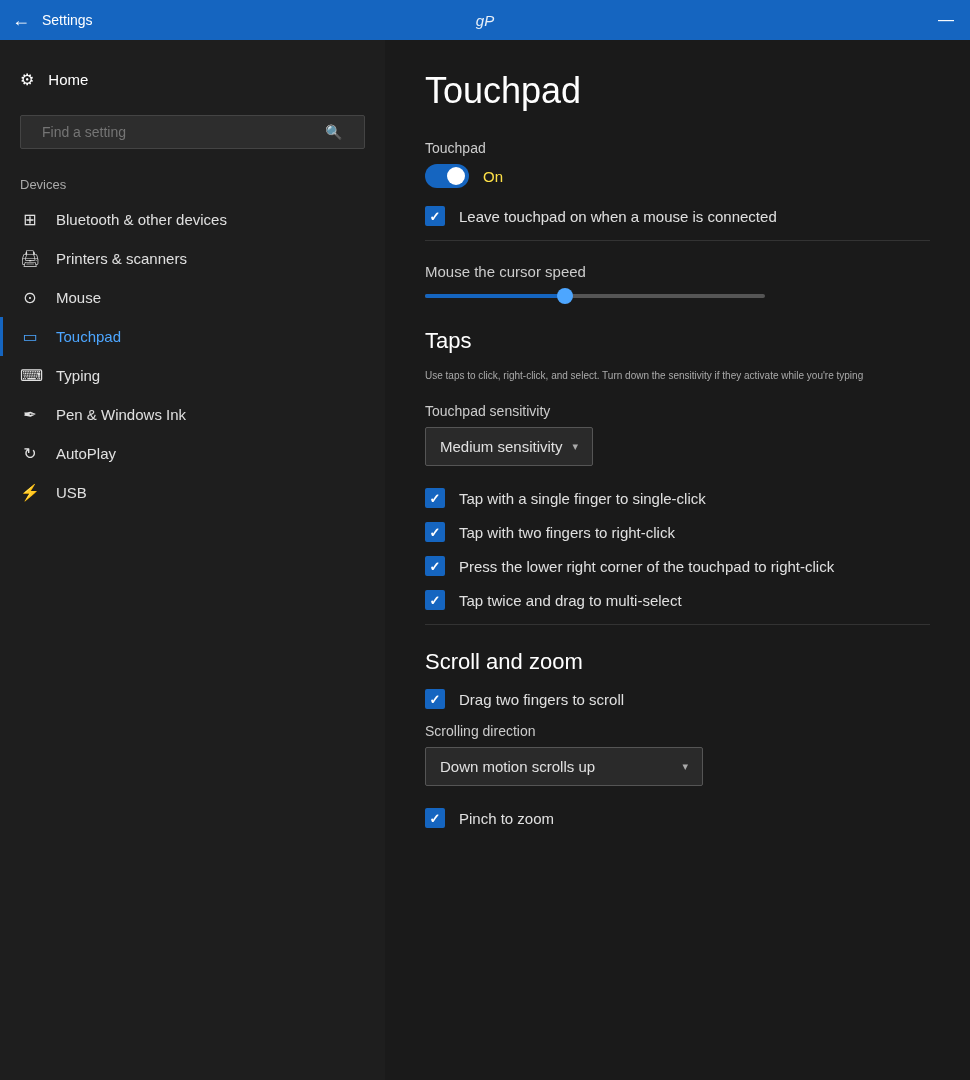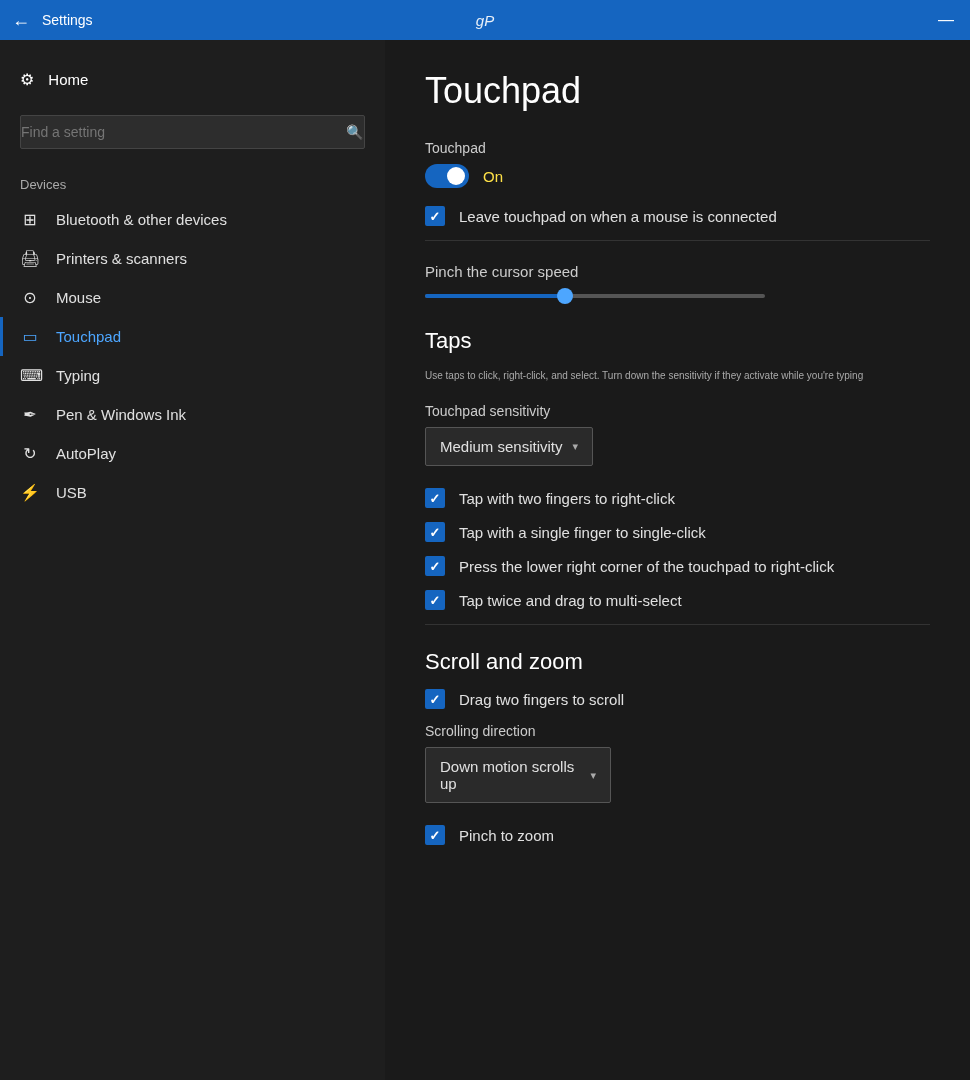--- a/index.html
+++ b/index.html
@@ -72,21 +72,21 @@
     }
     .sidebar-home .icon { margin-right: 14px; font-size: 16px; }
 
     .search-box {
       margin: 16px 20px;
       background: #2d2d2d;
       border: 1px solid #444;
       border-radius: 2px;
       display: flex;
       align-items: center;
-      padding: 8px 0;
+      padding: 8px 21px;
     }
     .search-box input {
       background: transparent;
       border: none;
       outline: none;
       color: #aaa;
       font-size: 14px;
       flex: 1;
     }
     .search-box .search-icon { color: #aaa; font-size: 14px; }
@@ -240,21 +240,21 @@
       border-radius: 2px;
       padding: 10px 14px;
       display: flex;
       align-items: center;
       justify-content: space-between;
       cursor: pointer;
       margin-bottom: 22px;
       font-size: 15px;
       color: #e0e0e0;
     }
-    .dropdown.wide { width: 186px; }
+    .dropdown.wide { width: 278px; }
     .dropdown-arrow { font-size: 11px; color: #aaa; }
 
     .divider {
       border: none;
       border-top: 1px solid #333;
       margin: 10px 0 22px;
     }
   </style>
 </head>
 <body>
@@ -327,43 +327,43 @@
     </div>
 
     <div class="checkbox-row">
       <div class="checkbox"></div>
       <span class="checkbox-label">Leave touchpad on when a mouse is connected</span>
     </div>
 
     <hr class="divider">
 
     <div class="slider-section">
-      <div class="slider-label">Pinch the cursor speed</div>
+      <div class="slider-label">Mouse the cursor speed</div>
       <div class="slider-track">
         <div class="slider-fill"></div>
         <div class="slider-thumb"></div>
       </div>
     </div>
 
     <h2 class="section-heading">Taps</h2>
     <p class="section-description">Use taps to click, right-click, and select. Turn down the sensitivity if they activate while you're typing</p>
 
     <div class="dropdown-label">Touchpad sensitivity</div>
     <div class="dropdown">
       <span>Medium sensitivity</span>
       <span class="dropdown-arrow">▾</span>
     </div>
 
     <div class="checkbox-row">
       <div class="checkbox"></div>
+      <span class="checkbox-label">Tap with a single finger to single-click</span>
+    </div>
+    <div class="checkbox-row">
+      <div class="checkbox"></div>
       <span class="checkbox-label">Tap with two fingers to right-click</span>
-    </div>
-    <div class="checkbox-row">
-      <div class="checkbox"></div>
-      <span class="checkbox-label">Tap with a single finger to single-click</span>
     </div>
     <div class="checkbox-row">
       <div class="checkbox"></div>
       <span class="checkbox-label">Press the lower right corner of the touchpad to right-click</span>
     </div>
     <div class="checkbox-row">
       <div class="checkbox"></div>
       <span class="checkbox-label">Tap twice and drag to multi-select</span>
     </div>
 

